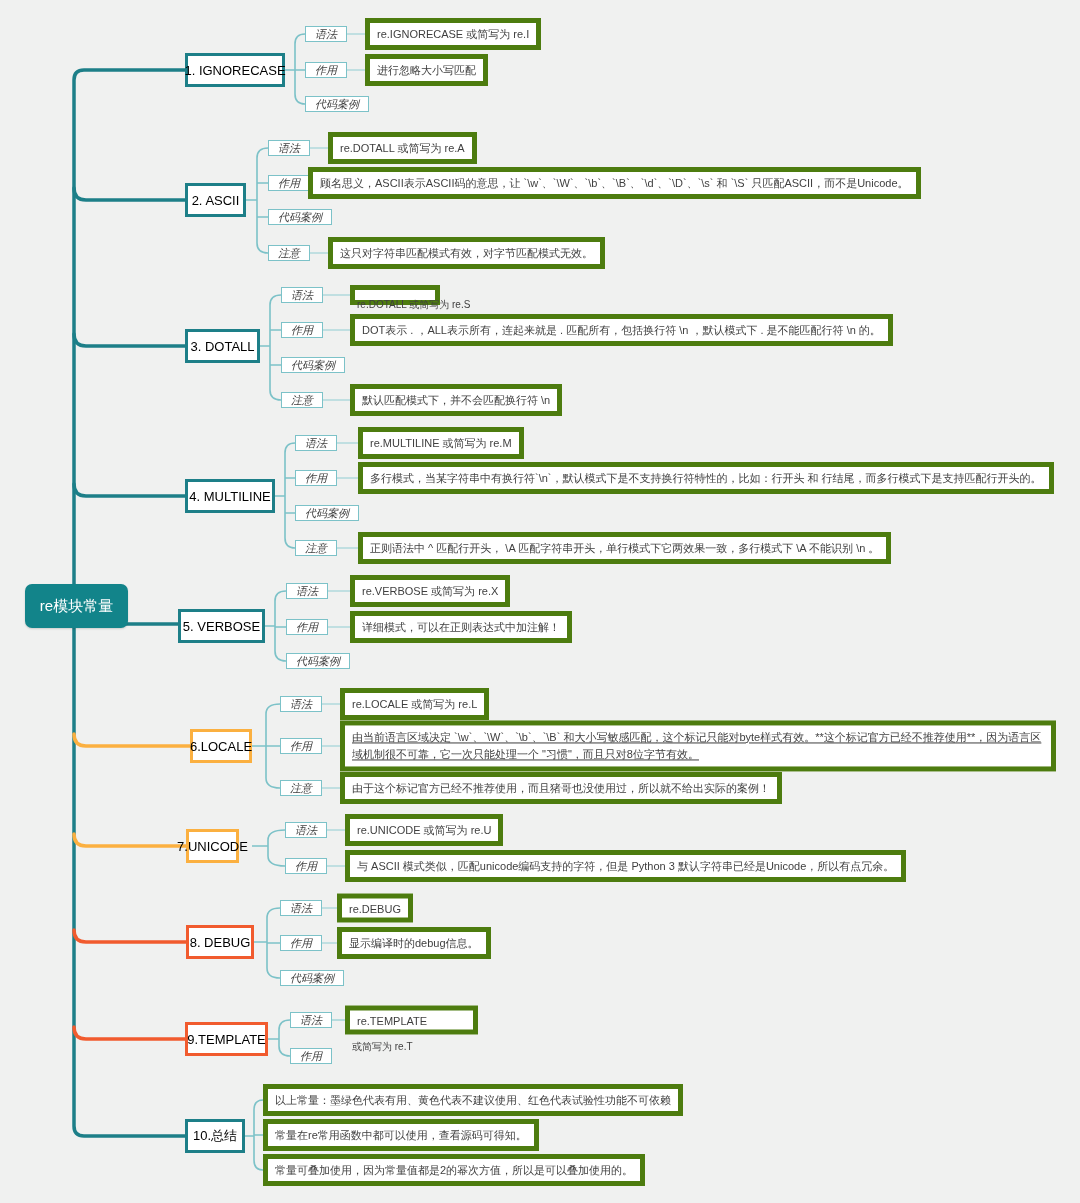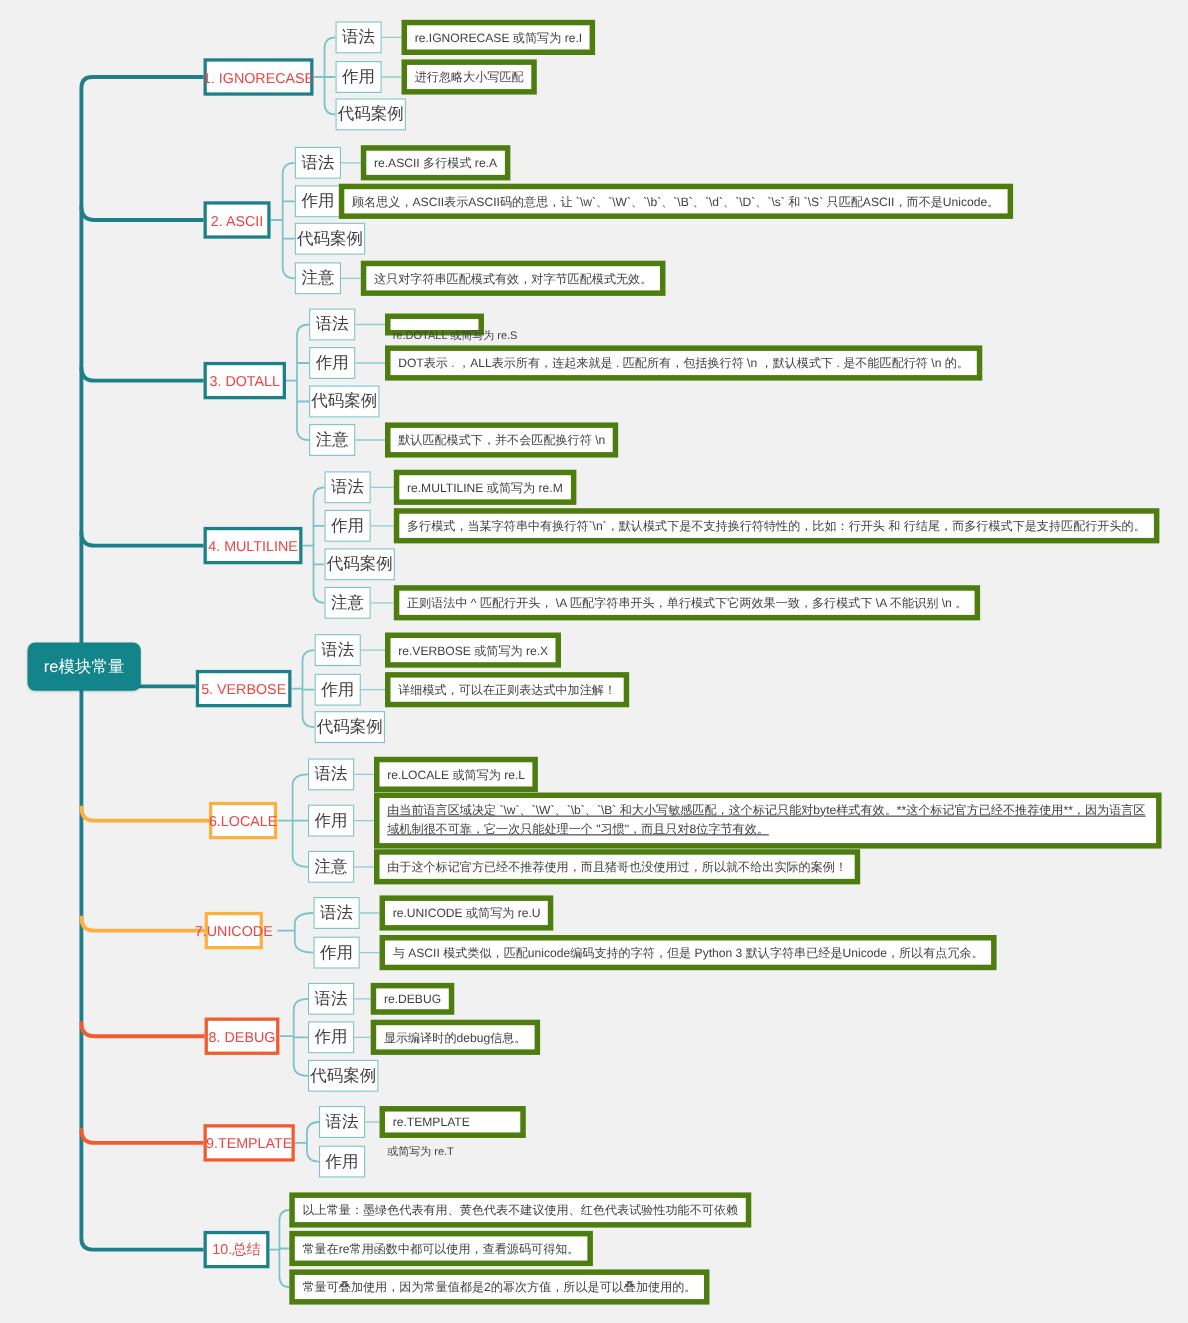--- a/index.html
+++ b/index.html
@@ -13,29 +13,29 @@
   .root{
     position:absolute;left:25px;top:584px;width:103px;height:44px;z-index:2;
     background:#12848a;border-radius:7px;color:#fff;font-size:15px;
     display:flex;align-items:center;justify-content:center;white-space:nowrap;
     box-shadow:0 1px 2px rgba(0,0,0,.15);
   }
   .n{
     position:absolute;transform:translateY(-50%);z-index:1;
     background:#fff;border:3px solid #1d7f88;height:34px;box-sizing:border-box;
     display:flex;align-items:center;justify-content:center;
-    font-size:13px;color:#ef4444;white-space:nowrap;
+    font-size:13px;color:#000000;white-space:nowrap;
   }
   .n.yellow{border-color:#fbb040}
   .n.red{border-color:#f15b2e}
   .s{
     position:absolute;transform:translateY(-50%);z-index:1;
-    background:#fff;border:1.5px solid #7cc2c8;height:29px;box-sizing:border-box;
+    background:#fff;border:1.5px solid #7cc2c8;height:16px;box-sizing:border-box;
     display:flex;align-items:center;justify-content:center;
-    font-size:15px;color:#3f3f3f;white-space:nowrap;
+    font-size:11px;color:#3f3f3f;white-space:nowrap;font-style:italic;
   }
   .l{
     position:absolute;transform:translateY(-50%);z-index:1;
     background:#fff;border:5px solid #4d7c0f;padding:3.5px 7px;box-sizing:border-box;
     font-size:11px;color:#3f3f3f;white-space:nowrap;
   }
   .l.wrap{white-space:normal;line-height:1.55;text-decoration:underline;}
   .l.empty{height:20px;}
   .free{
     position:absolute;z-index:2;font-size:10px;color:#3f3f3f;white-space:nowrap;
@@ -101,21 +101,21 @@
 <div class="n red" style="left:185px;top:1039px;width:83px">9.TEMPLATE</div>
 <div class="n" style="left:185px;top:1136px;width:60px">10.总结</div>
 
 <div class="s" style="left:305px;top:34px;width:42px">语法</div>
 <div class="l" style="left:365px;top:34px">re.IGNORECASE 或简写为 re.I</div>
 <div class="s" style="left:305px;top:70px;width:42px">作用</div>
 <div class="l" style="left:365px;top:70px">进行忽略大小写匹配</div>
 <div class="s" style="left:305px;top:104px;width:64px">代码案例</div>
 
 <div class="s" style="left:268px;top:148px;width:42px">语法</div>
-<div class="l" style="left:328px;top:148px">re.ASCII 多行模式 re.A</div>
+<div class="l" style="left:328px;top:148px">re.DOTALL 或简写为 re.A</div>
 <div class="s" style="left:268px;top:183px;width:42px">作用</div>
 <div class="l" style="left:308px;top:183px">顾名思义，ASCII表示ASCII码的意思，让 `\w`、`\W`、`\b`、`\B`、`\d`、`\D`、`\s` 和 `\S` 只匹配ASCII，而不是Unicode。</div>
 <div class="s" style="left:268px;top:217px;width:64px">代码案例</div>
 <div class="s" style="left:268px;top:253px;width:42px">注意</div>
 <div class="l" style="left:328px;top:253px">这只对字符串匹配模式有效，对字节匹配模式无效。</div>
 
 <div class="s" style="left:281px;top:295px;width:42px">语法</div>
 <div class="l empty" style="left:350px;top:295px;width:90px"></div>
 <div class="free" style="left:357px;top:298px">re.DOTALL 或简写为 re.S</div>
 <div class="s" style="left:281px;top:330px;width:42px">作用</div>

